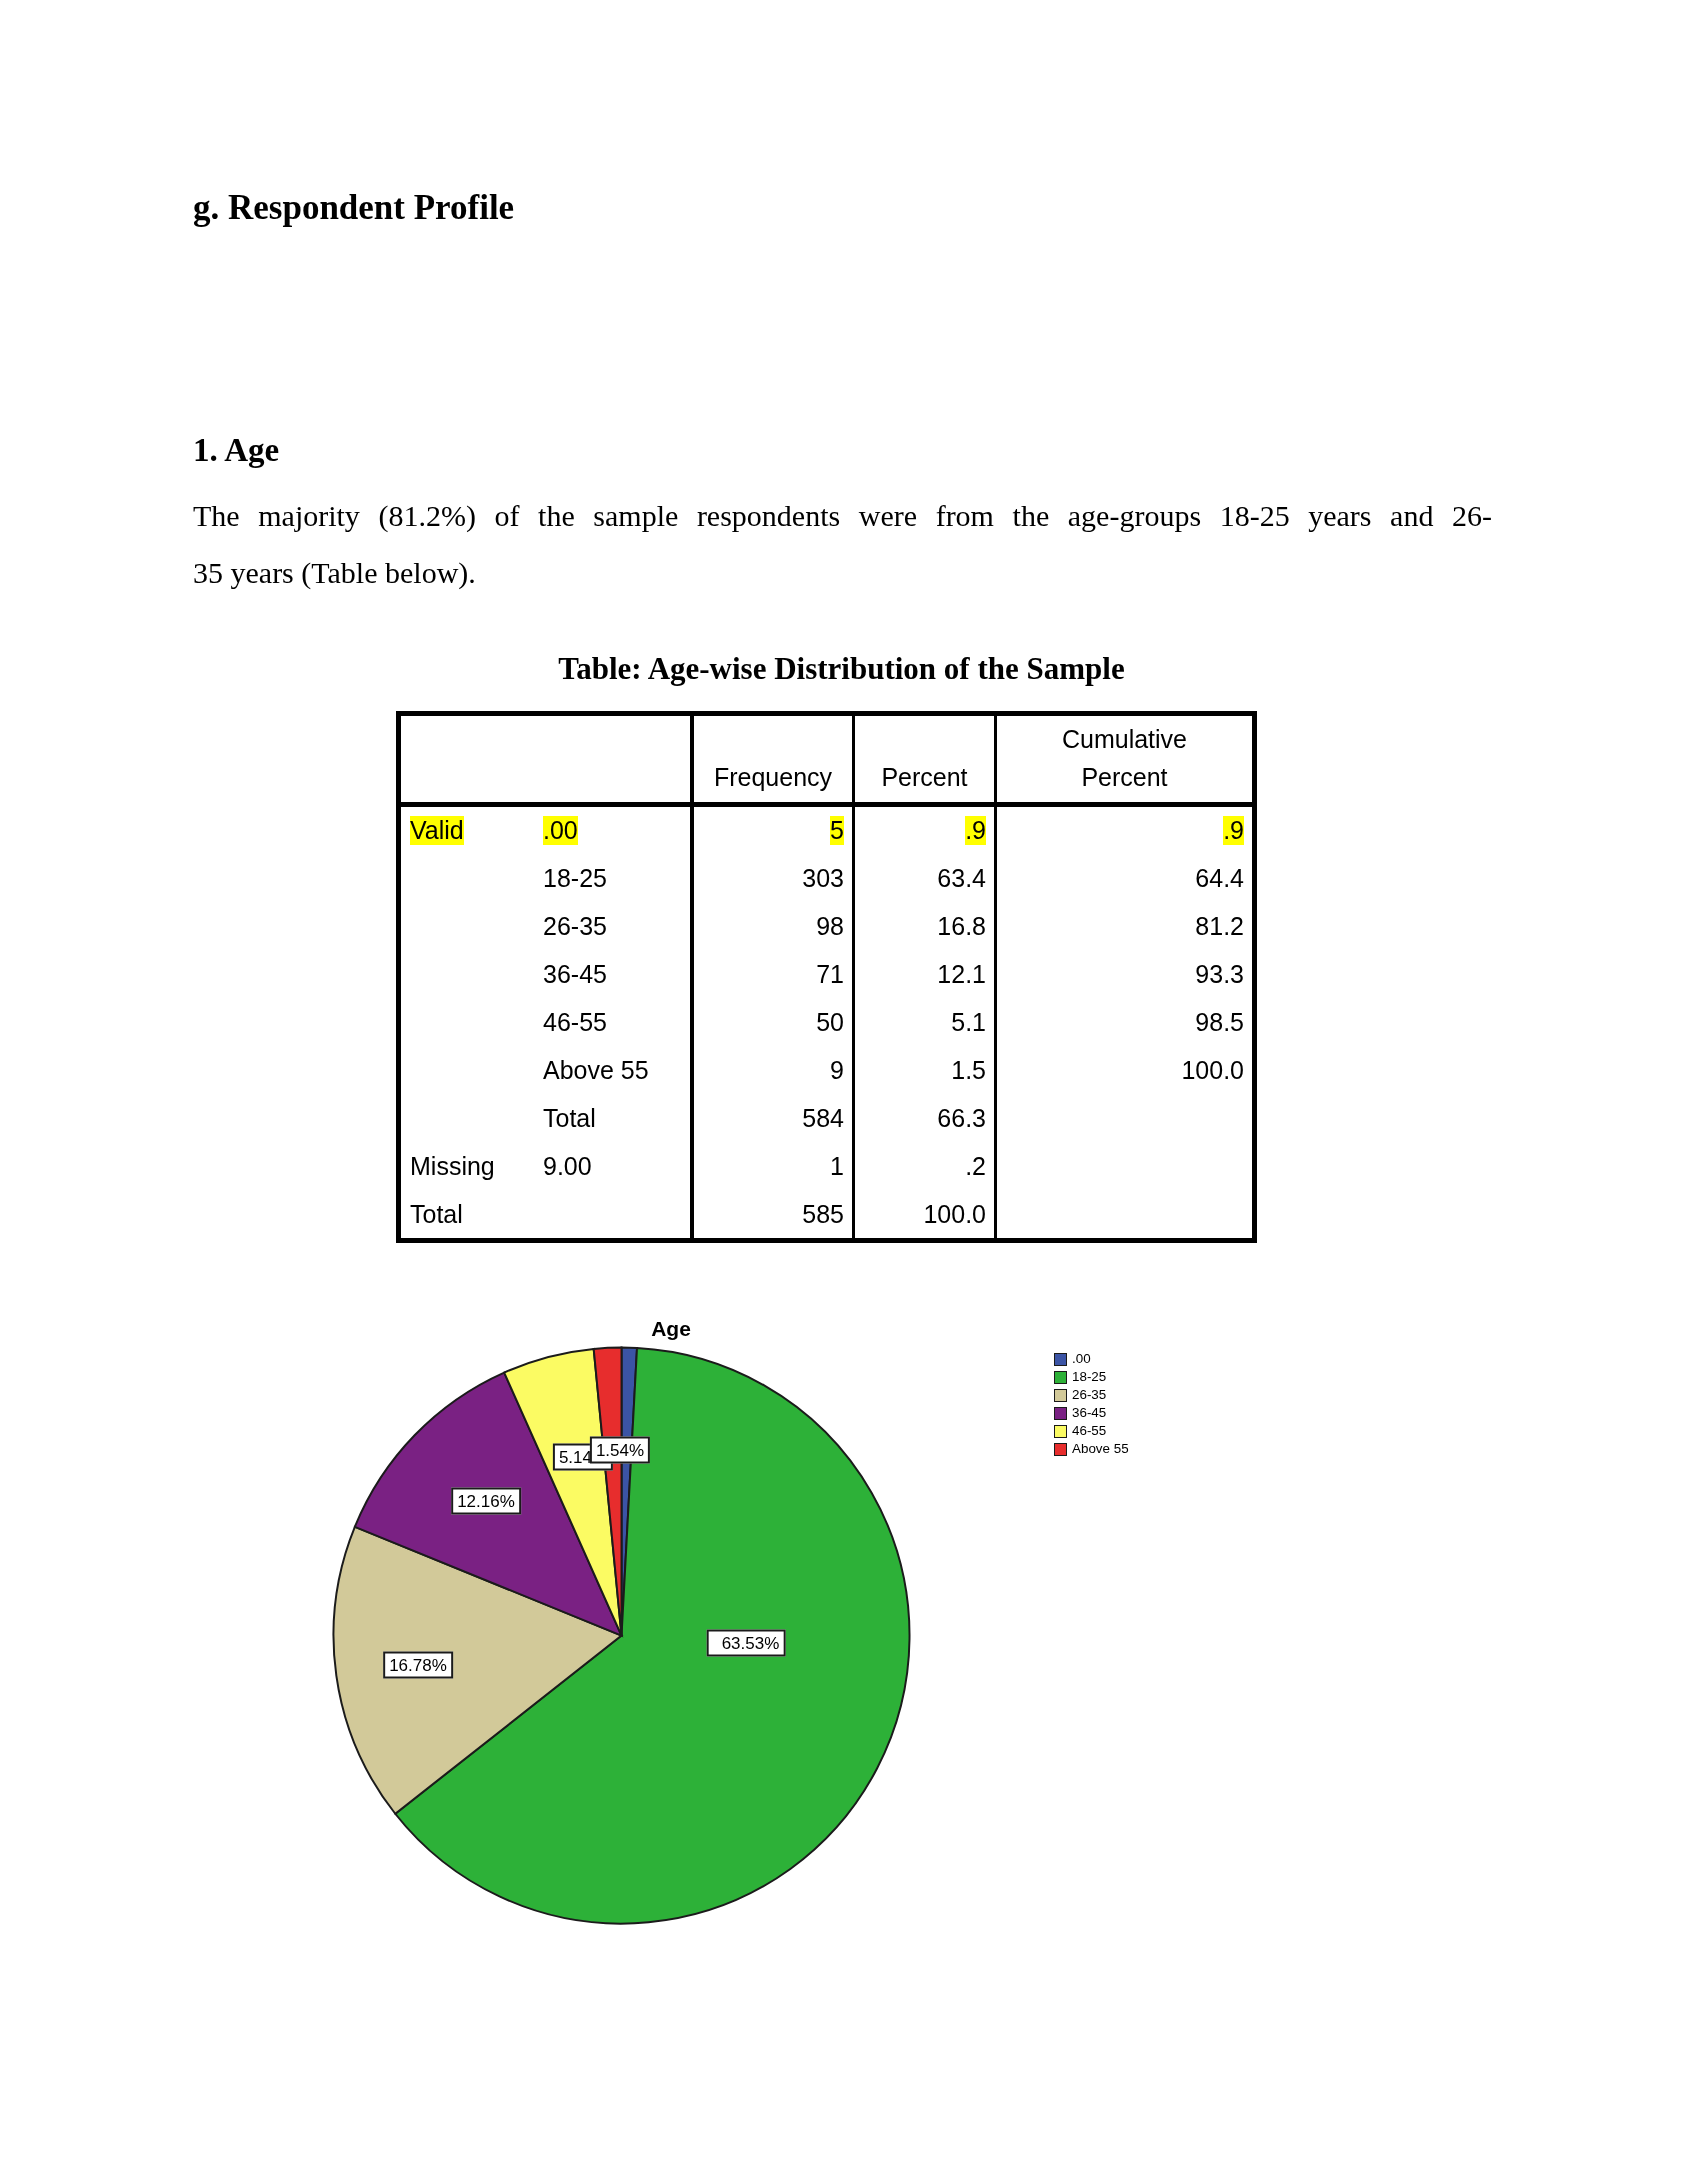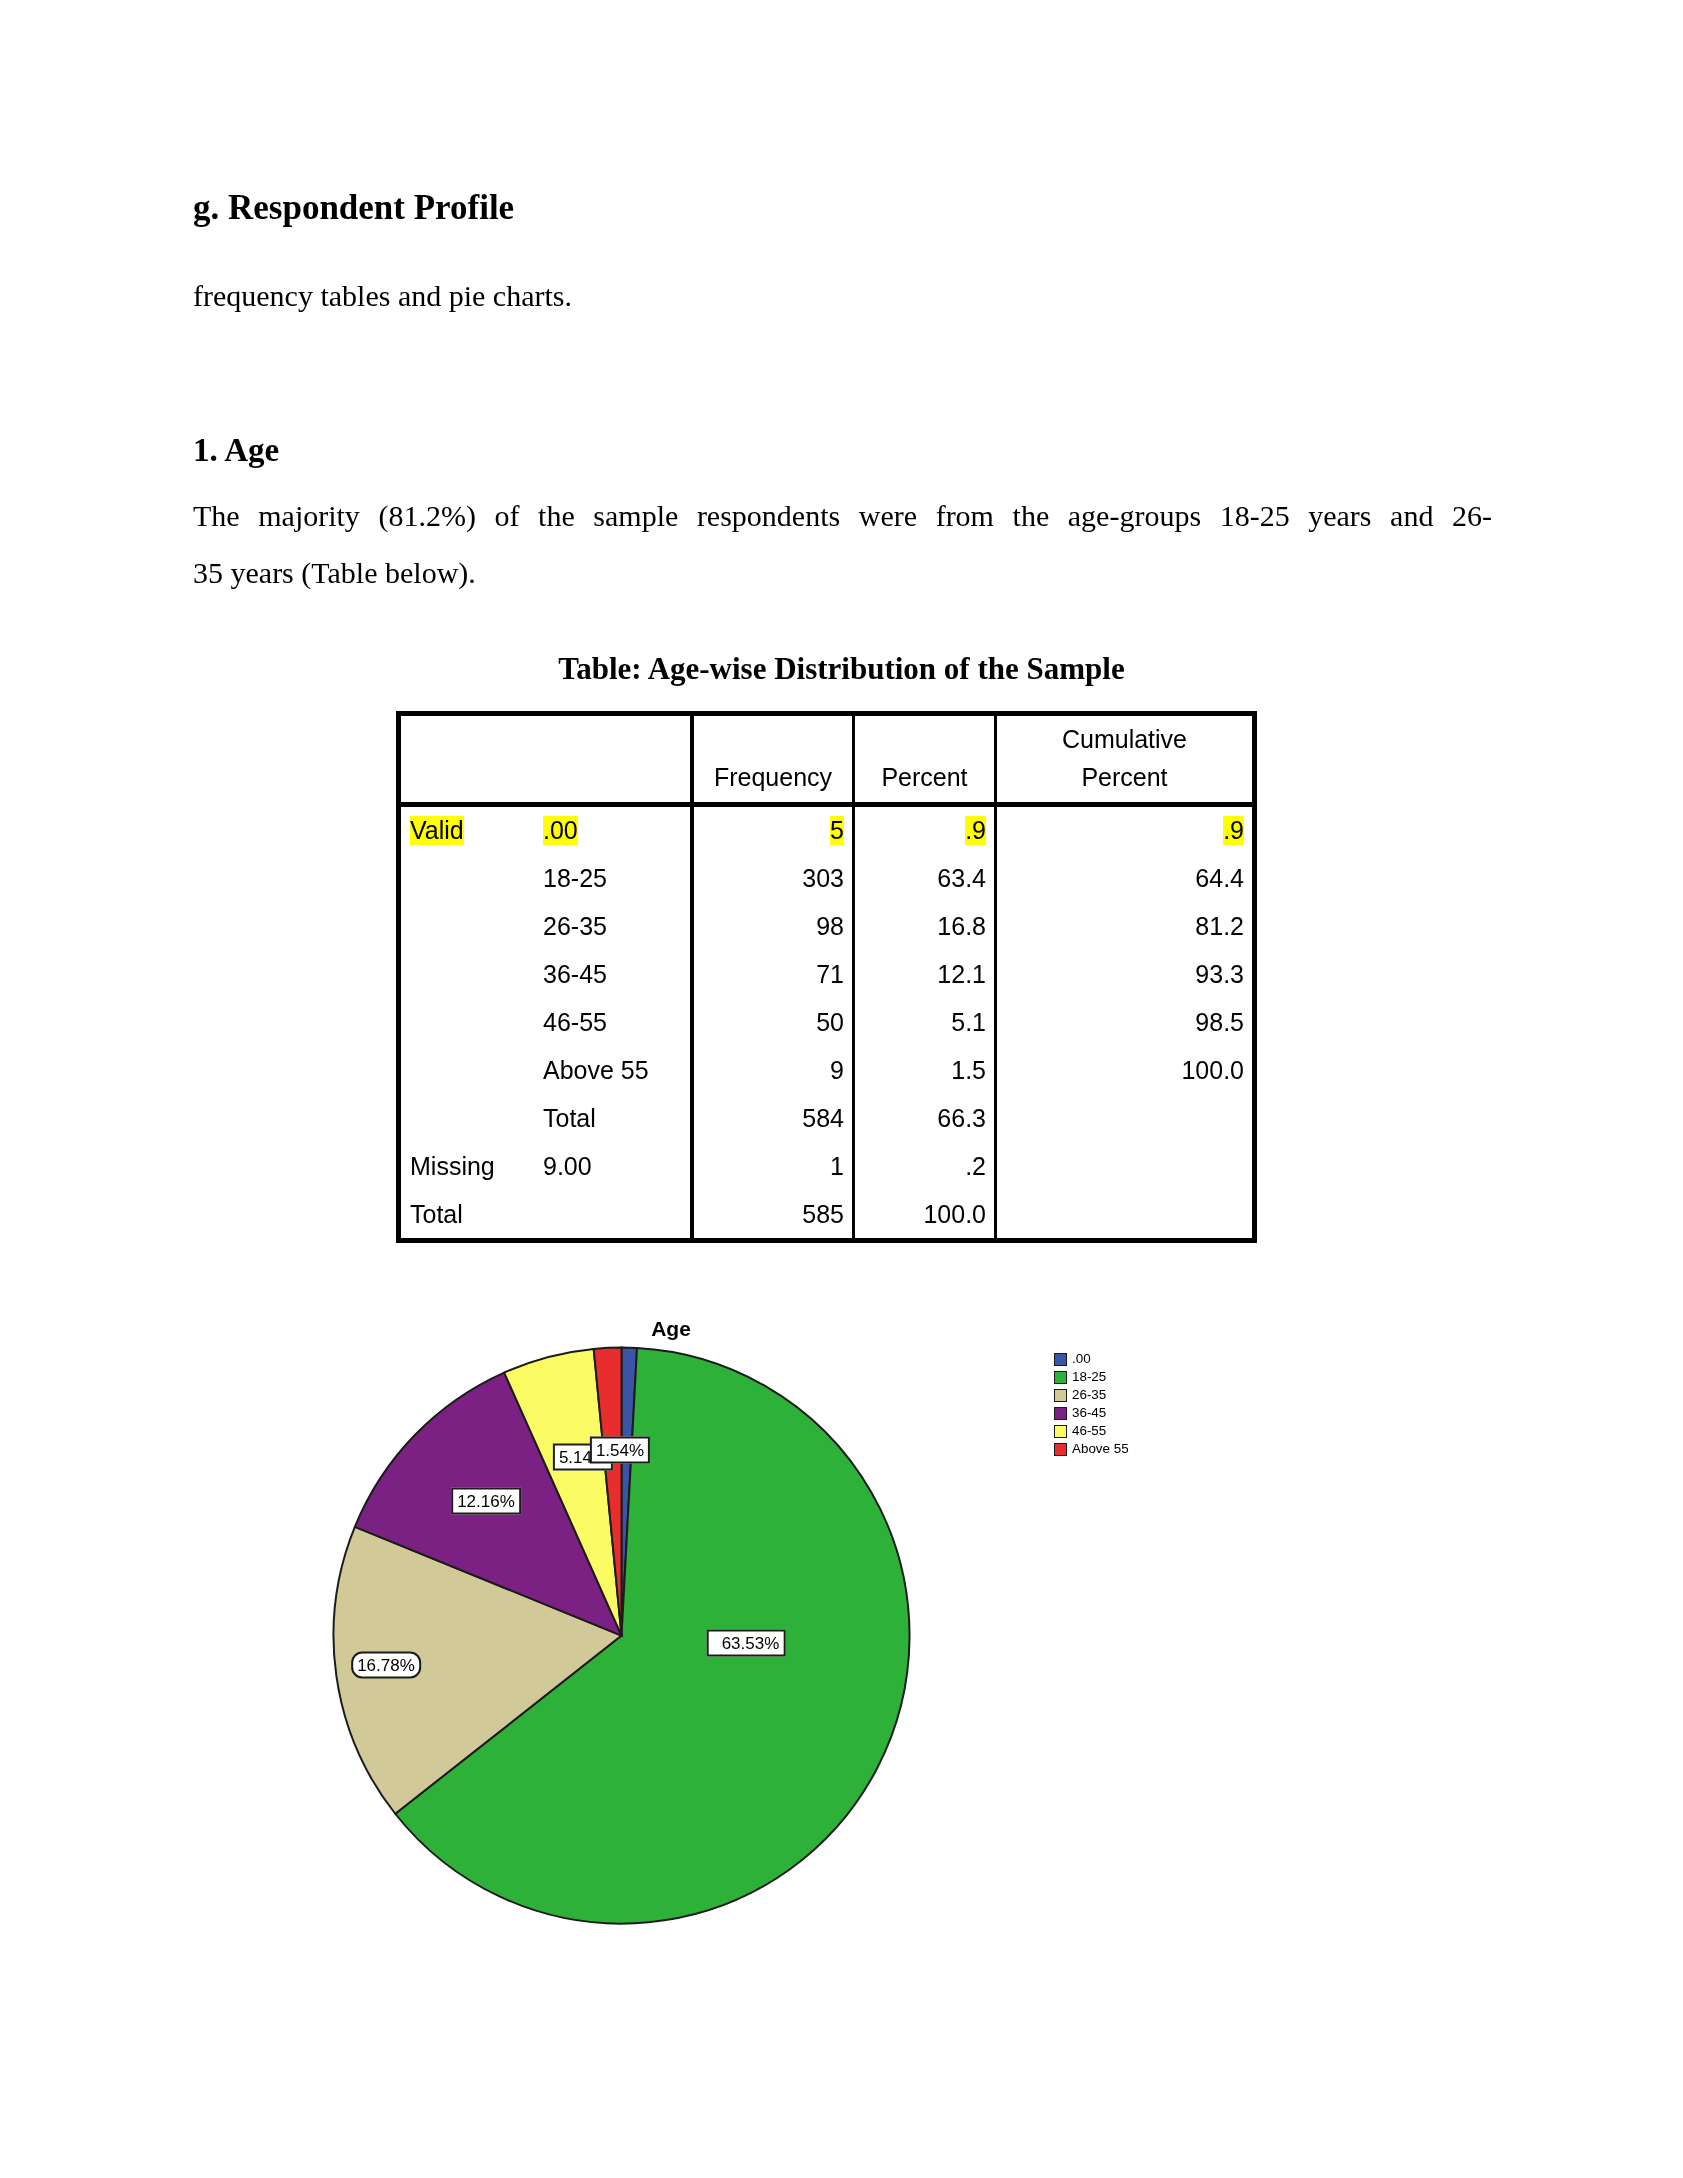--- a/index.html
+++ b/index.html
@@ -56,21 +56,20 @@
                    border:1px solid #1a1a1a; margin-right:5px; flex:0 0 13px; }
 </style>
 </head>
 <body>
 
 <div class="page">
 
   <div class="h1">g. Respondent Profile</div>
 
   <div class="para" id="para1">
-    <div class="lline">frequency tables and pie charts.</div>
   </div>
 
   <div class="h2">1. Age</div>
 
   <div class="para" id="para2">
     <div class="jline">The majority (81.2%) of the sample respondents were from the age-groups 18-25 years and 26-</div>
     <div class="lline">35 years (Table below).</div>
   </div>
 
   <div class="caption">Table: Age-wise Distribution of the Sample</div>
@@ -212,21 +211,21 @@
       <path d="M 628 1652 L 628.00 1361.00 A 291 291 0 0 1 643.65 1361.42 Z" fill="#3b54a5" stroke="#1b1b1b" stroke-width="2"></path>
       <path d="M 628 1652 L 643.65 1361.42 A 291 291 0 1 1 399.38 1832.03 Z" fill="#2db138" stroke="#1b1b1b" stroke-width="2"></path>
       <path d="M 628 1652 L 399.38 1832.03 A 291 291 0 0 1 358.56 1542.09 Z" fill="#d2c999" stroke="#1b1b1b" stroke-width="2"></path>
       <path d="M 628 1652 L 358.56 1542.09 A 291 291 0 0 1 509.45 1386.24 Z" fill="#7a2183" stroke="#1b1b1b" stroke-width="2"></path>
       <path d="M 628 1652 L 509.45 1386.24 A 291 291 0 0 1 599.87 1362.36 Z" fill="#fbfb63" stroke="#1b1b1b" stroke-width="2"></path>
       <path d="M 628 1652 L 599.87 1362.36 A 291 291 0 0 1 628.00 1361.00 Z" fill="#e72d2d" stroke="#1b1b1b" stroke-width="2"></path>
     </svg>
 
   <div id="pieLabels">
       <div class="pie-label" style="left: 746px; top: 1643px; padding-left: 13px;">63.53%</div>
-      <div class="pie-label" style="left: 386px; top: 1665px; border-radius: 11px;">16.78%</div>
+      <div class="pie-label" style="left: 418px; top: 1665px;">16.78%</div>
       <div class="pie-label" style="left: 486px; top: 1501px;">12.16%</div>
       <div class="pie-label" style="left: 583px; top: 1424px; margin-top: 33px;">5.14%</div>
       <div class="pie-label" style="left: 620px; top: 1450px;">1.54%</div>
     </div>
 
   <div class="legend" id="legendBox">
       <div class="legend-item">
         <div class="legend-swatch" style="background: rgb(59, 84, 165);"></div>
         <span>.00</span>
       </div>

